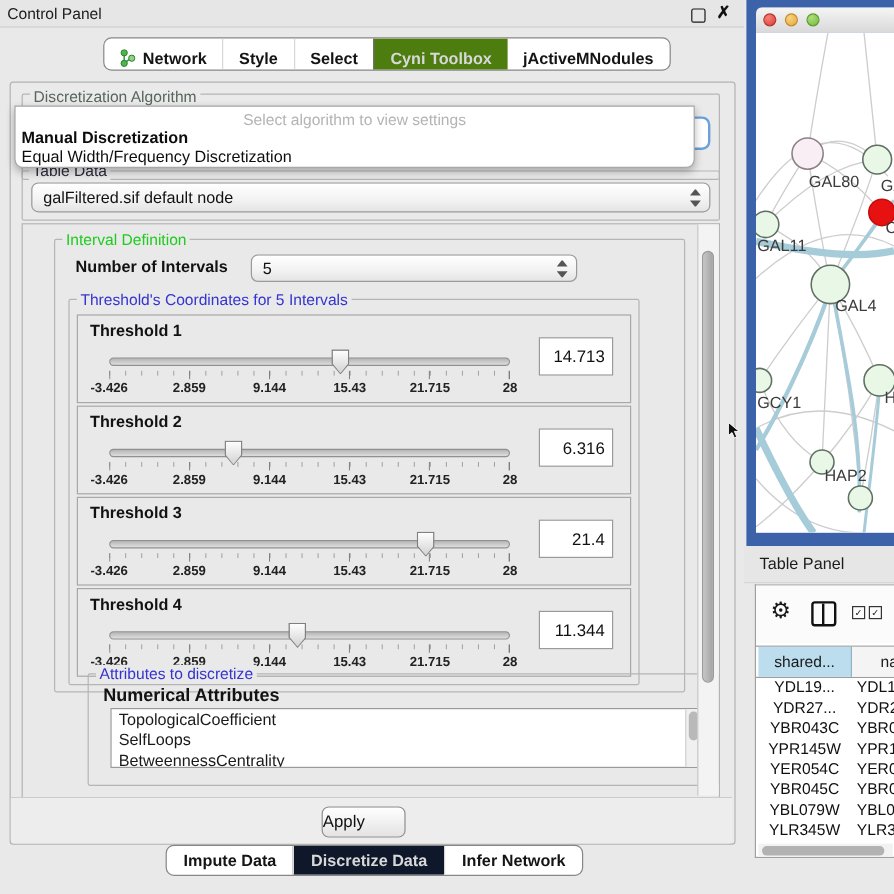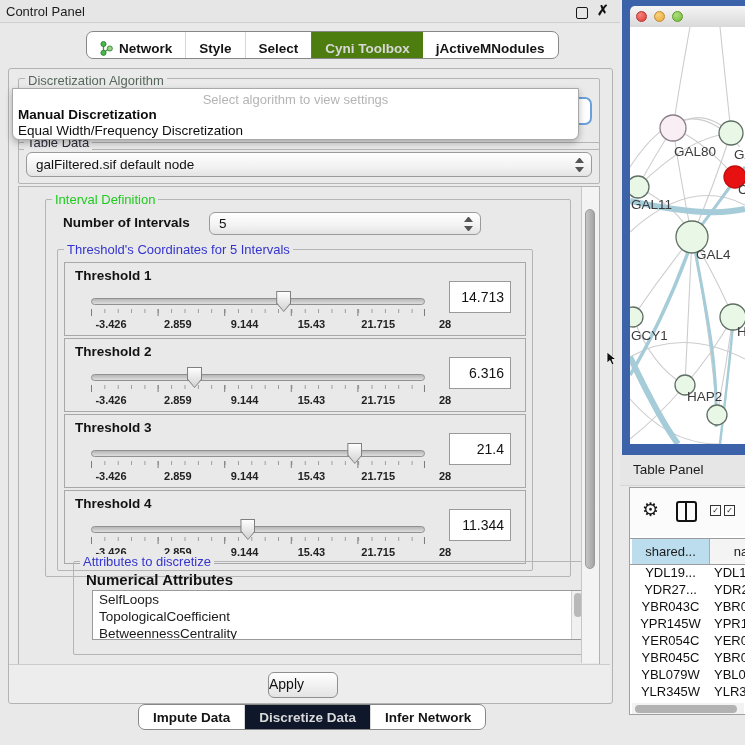--- a/index.html
+++ b/index.html
@@ -67,21 +67,21 @@
   .th-group{left:38px;top:62px;width:474px;height:320px;}
   .th-box{left:6px;width:460px;height:72px;border:1px solid #a8a8a8;background:#e9e9e9;}
   .th-label{position:absolute;left:10px;top:5px;font-size:13.5px;font-weight:bold;color:#121212;}
   .slider{position:absolute;left:26px;right:100px;top:24px;height:46px;}
   .track{position:absolute;left:0;right:0;top:11px;height:5px;border:1px solid #909090;border-radius:4px;background:linear-gradient(#b6b6b6,#dedede);}
   .thumb{position:absolute;top:4px;width:15px;height:21px;margin-left:-7.5px;clip-path:polygon(0 0,100% 0,100% 58%,50% 100%,0 58%);background:#7f7f7f;z-index:3;}
   .thumb:before{content:"";position:absolute;left:1px;top:1px;right:1px;bottom:1px;clip-path:polygon(0 0,100% 0,100% 58%,50% 100%,0 58%);background:linear-gradient(#fefefe,#d2d2d2);}
   .ticks-minor{position:absolute;left:0;right:0;top:22px;height:4px;background-image:linear-gradient(to right,#9a9a9a 1px,transparent 1px);background-size:4% 100%;}
   .ticks-major{position:absolute;left:0;right:0;top:22px;height:7px;background-image:linear-gradient(to right,#7d7d7d 1px,transparent 1px);background-size:20% 100%;border-right:1px solid #7d7d7d;}
   .tlabels{position:absolute;left:0;right:0;top:31px;height:13px;}
-  .tl{position:absolute;transform:translateX(-50%);font-size:11px;font-weight:bold;color:#222;white-space:nowrap;margin-left:20px;}
+  .tl{position:absolute;transform:translateX(-50%);font-size:11px;font-weight:bold;color:#222;white-space:nowrap;}
   .th-value{position:absolute;right:14px;top:18px;width:62px;height:32px;border:1px solid #9a9a9a;background:#fff;font-family:"Liberation Sans",sans-serif;font-size:14px;color:#111;text-align:right;padding:0 6px;box-sizing:border-box;}
 
   .attr-group{left:26px;top:374px;width:524px;height:92px;margin-left:28px;}
   .attr-list-title{position:absolute;left:12px;top:9px;font-size:15px;font-weight:bold;color:#121212;}
   .attr-list{position:absolute;left:18px;top:28px;width:492px;height:48px;background:#fff;border:1px solid #9a9a9a;overflow:hidden;}
   .attr-item{font-size:13.5px;color:#1a1a1a;line-height:17px;padding-left:6px;white-space:nowrap;}
   .attr-vtrack{position:absolute;right:0;top:0;width:13px;height:48px;background:#f0f0f0;border-left:1px solid #d0d0d0;}
   .attr-vthumb{position:absolute;left:2px;top:2px;width:8px;height:24px;border-radius:4px;background:#b9b9b9;}
 
   .apply-bar{left:9px;top:664px;width:601px;height:38px;background:#ededed;border-top:1px solid #cccccc;border-radius:0 0 3px 3px;}
@@ -266,22 +266,22 @@
           </div>
         </div>
         <input class="th-value" value="11.344" style="">
       </div>
     </div>
 
     <div class="abs group attr-group">
       <span class="gtitle blue abs" style="left:6px;top:-8px;">Attributes to discretize</span>
       <div class="attr-list-title">Numerical Attributes</div>
       <div class="attr-list">
+        <div class="attr-item">TopologicalCoefficient</div>
         <div class="attr-item">SelfLoops</div>
-        <div class="attr-item">TopologicalCoefficient</div>
         <div class="attr-item">BetweennessCentrality</div>
         <div class="attr-vtrack">
             <div class="attr-vthumb"></div>
           </div>
       </div>
     </div>
 
     <div class="abs vtrack">
       <div class="abs vthumb"></div>
     </div>

